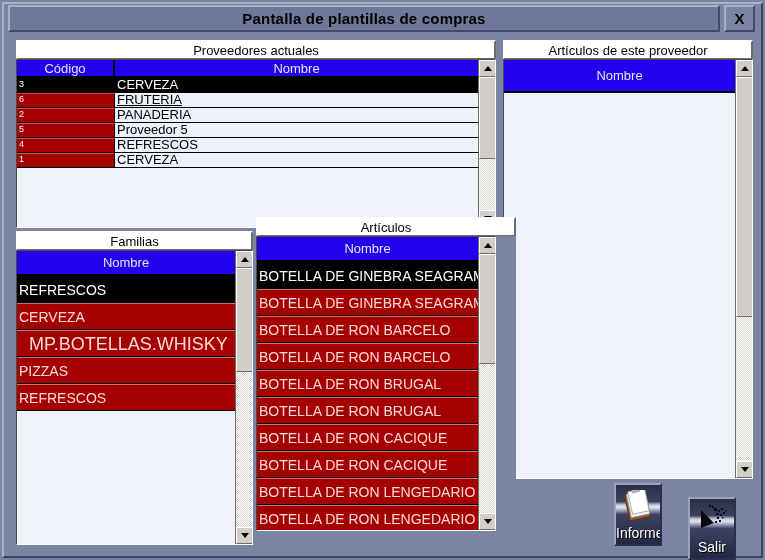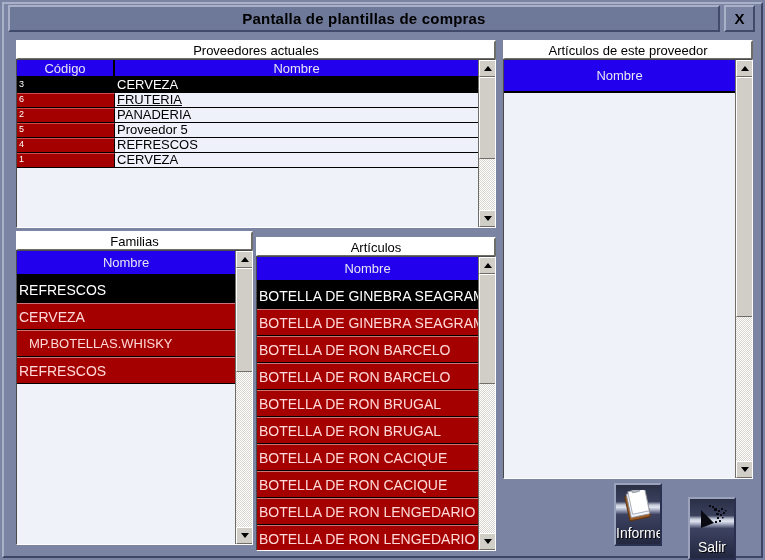--- a/index.html
+++ b/index.html
@@ -352,41 +352,44 @@
           <div style="flex:1;">Nombre</div>
         </div>
         <div id="fam-rows">
             <div class="grid-row rl row-sel" style="height: 27px;">
               <div class="cell" style="flex: 1 1 0%; font-size: 14px;">REFRESCOS</div>
             </div>
             <div class="grid-row rl row-red" style="height: 27px;">
               <div class="cell" style="flex: 1 1 0%; font-size: 14px;">CERVEZA</div>
             </div>
             <div class="grid-row rl row-red" style="height: 27px;">
-              <div class="cell" style="flex: 1 1 0%; font-size: 13px; padding-left: 12px;">MP.BOTELLAS.WHISKY</div>
+              <div class="cell" style="flex: 1 1 0%; font-size: 18px; padding-left: 12px;">MP.BOTELLAS.WHISKY</div>
+            </div>
+            <div class="grid-row rl row-red" style="height: 27px;">
+              <div class="cell" style="flex: 1 1 0%; font-size: 14px;">PIZZAS</div>
             </div>
             <div class="grid-row rl row-red" style="height: 27px;">
               <div class="cell" style="flex: 1 1 0%; font-size: 14px;">REFRESCOS</div>
             </div>
           </div>
       </div>
       <div class="sb">
         <div class="sb-btn up">
             <div class="arr up"></div>
           </div>
         <div class="sb-track"></div>
         <div class="sb-thumb" style="top:17px; height:104px;"></div>
         <div class="sb-btn down">
             <div class="arr down"></div>
           </div>
       </div>
     </div>
   </div>
 
-  <div class="panel" style="left:256px; top:237px; width:240px; height:314px;">
+  <div class="panel" style="left:256px; top:217px; width:260px; height:314px;">
     <div class="panel-caption">Artículos</div>
     <div class="grid" style="left:0; top:19px; width:240px; height:295px;">
       <div class="grid-inner">
         <div class="grid-header" style="height:25px;">
           <div style="flex:1;">Nombre</div>
         </div>
         <div id="art-rows">
             <div class="grid-row rl row-sel" style="height: 27px;">
               <div class="cell" style="flex: 1 1 0%; font-size: 14px;">BOTELLA DE GINEBRA SEAGRAMS</div>
             </div>

